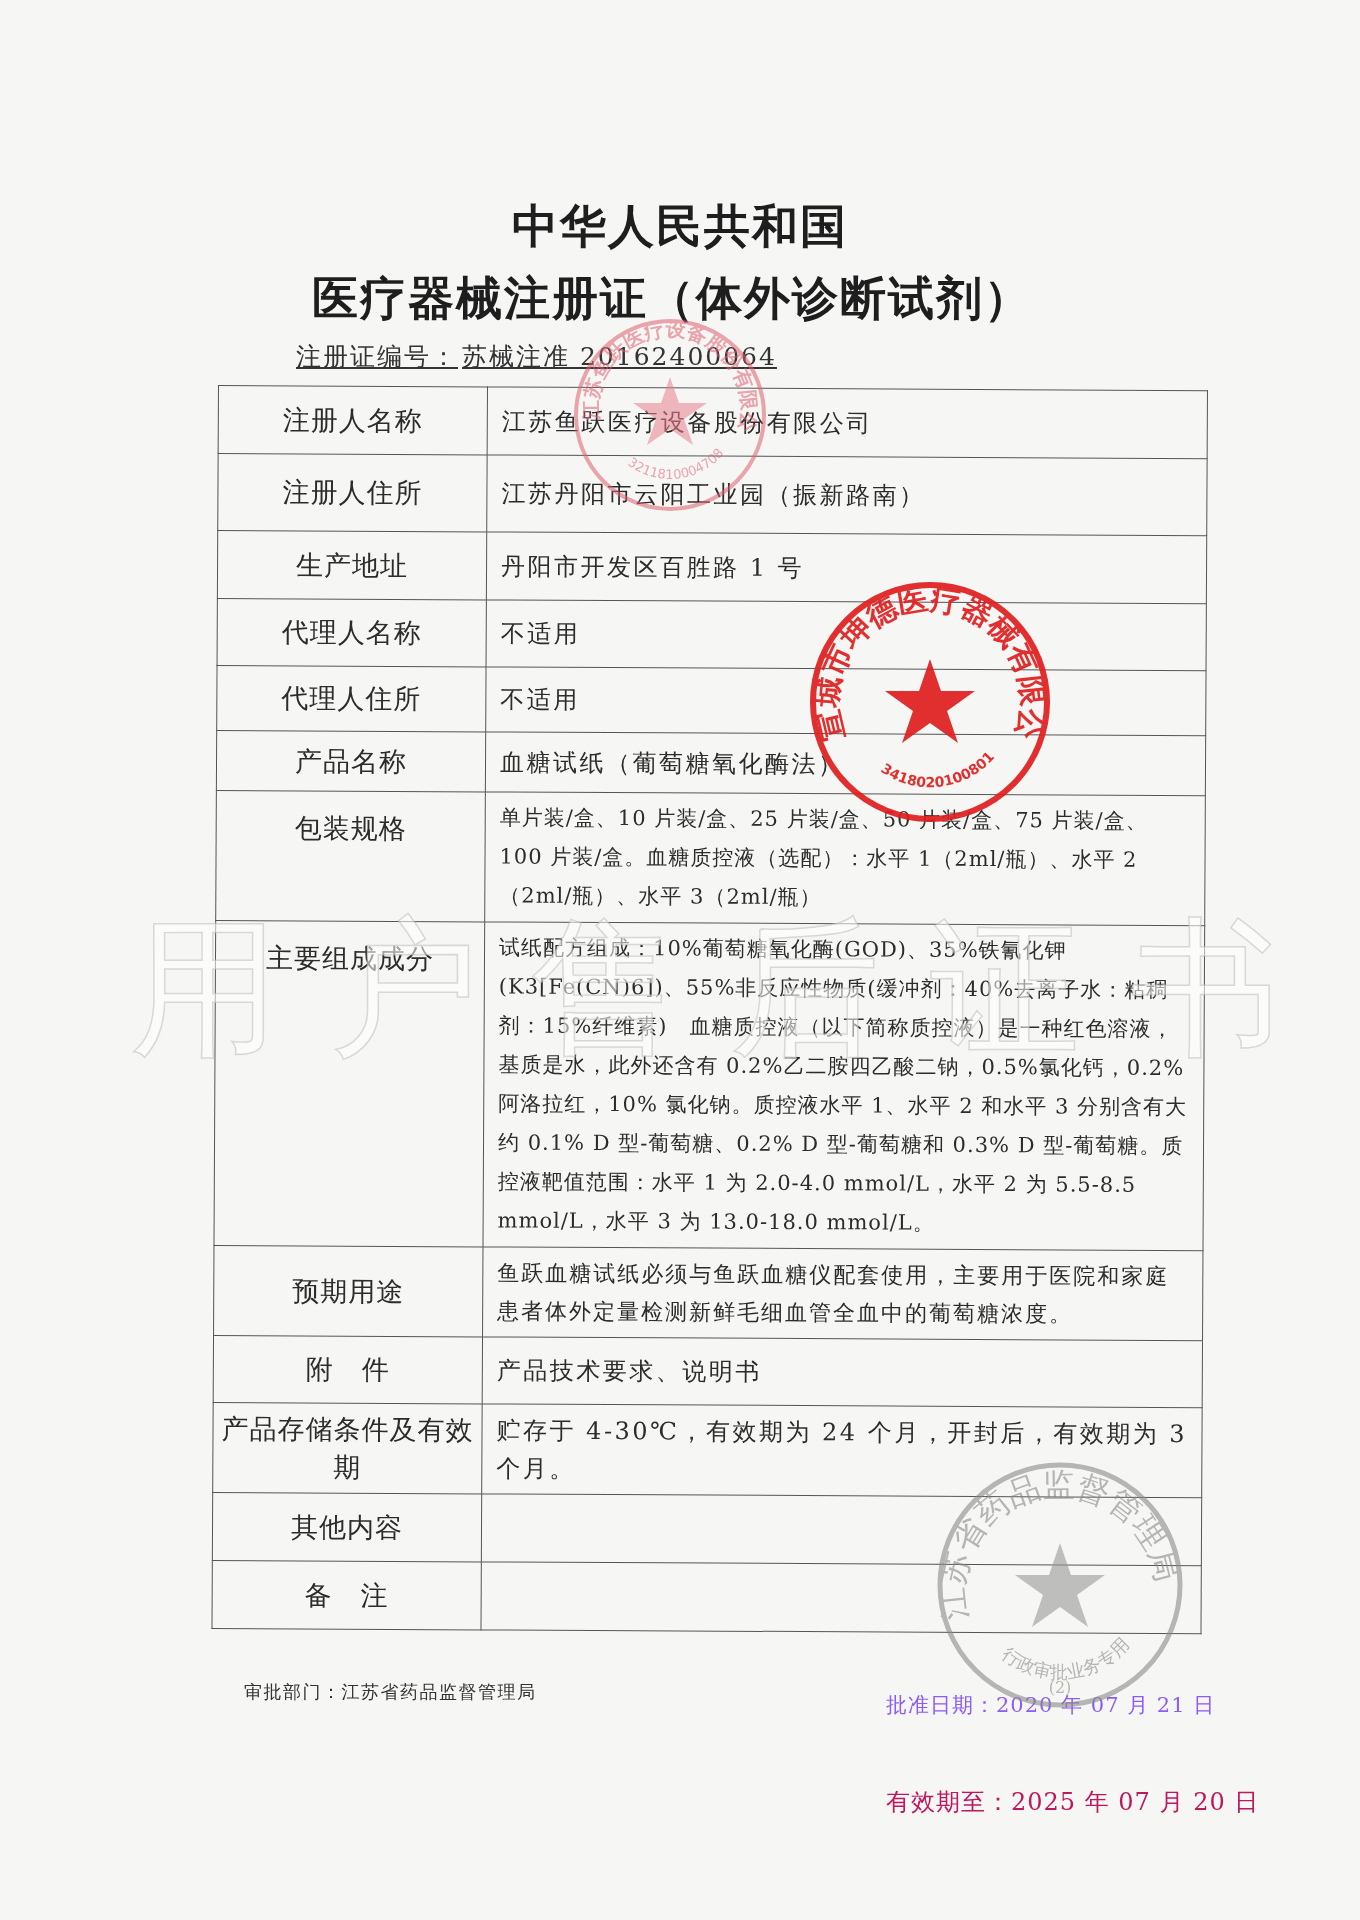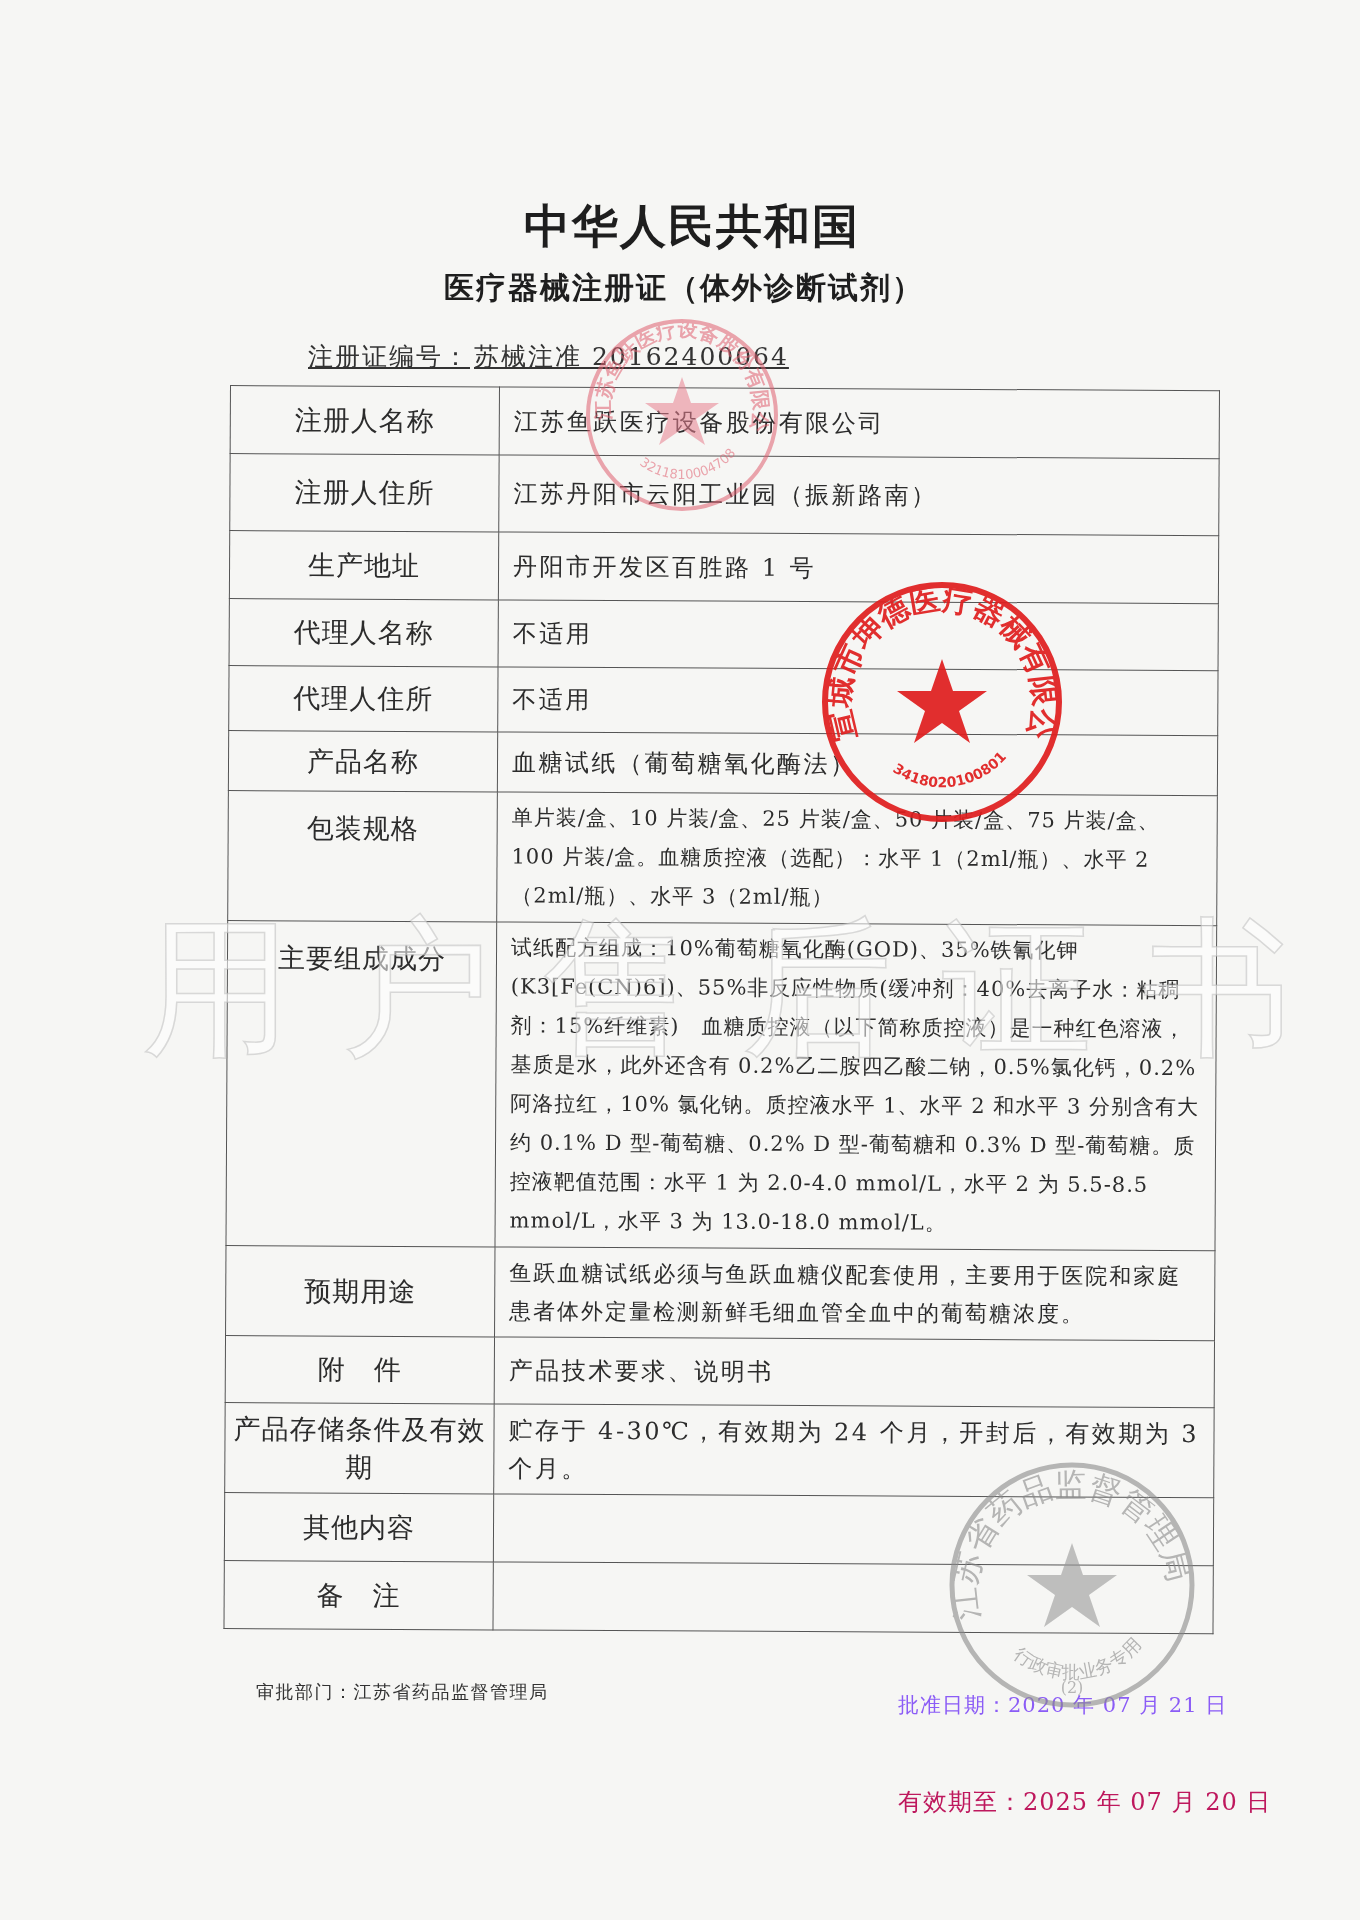--- a/index.html
+++ b/index.html
@@ -3,29 +3,29 @@
 <meta charset="utf-8">
 <style>
   html, body { margin: 0; padding: 0; }
   body {
     width: 1360px; height: 1920px;
     background: #f6f6f4;
     position: relative; overflow: hidden;
     font-family: "DejaVu Serif", "Liberation Serif", serif;
     color: #2a2a2a;
   }
-  .page { position: absolute; inset: 0; margin-left: 12px; }
+  .page { position: absolute; inset: 0; }
   .title1 {
     position: absolute; left: 0; width: 1360px; top: 196px;
     text-align: center; font-size: 46px; font-weight: bold; letter-spacing: 2px;
     color: #1e1e1e;
   }
   .title2 {
     position: absolute; left: 0; width: 1344px; top: 268px;
-    text-align: center; font-size: 30px; font-weight: bold; letter-spacing: 2px;
+    text-align: center; font-size: 46px; font-weight: bold; letter-spacing: 2px;
     color: #1e1e1e;
   }
   .regno {
     position: absolute; left: 296px; top: 340px;
     font-size: 25px; letter-spacing: 2px; color: #333; text-decoration: underline;
   }
   .regno .v { margin-left: 4px; }
 
   table.cert {
     position: absolute; left: 218px; top: 385px; width: 990px;

